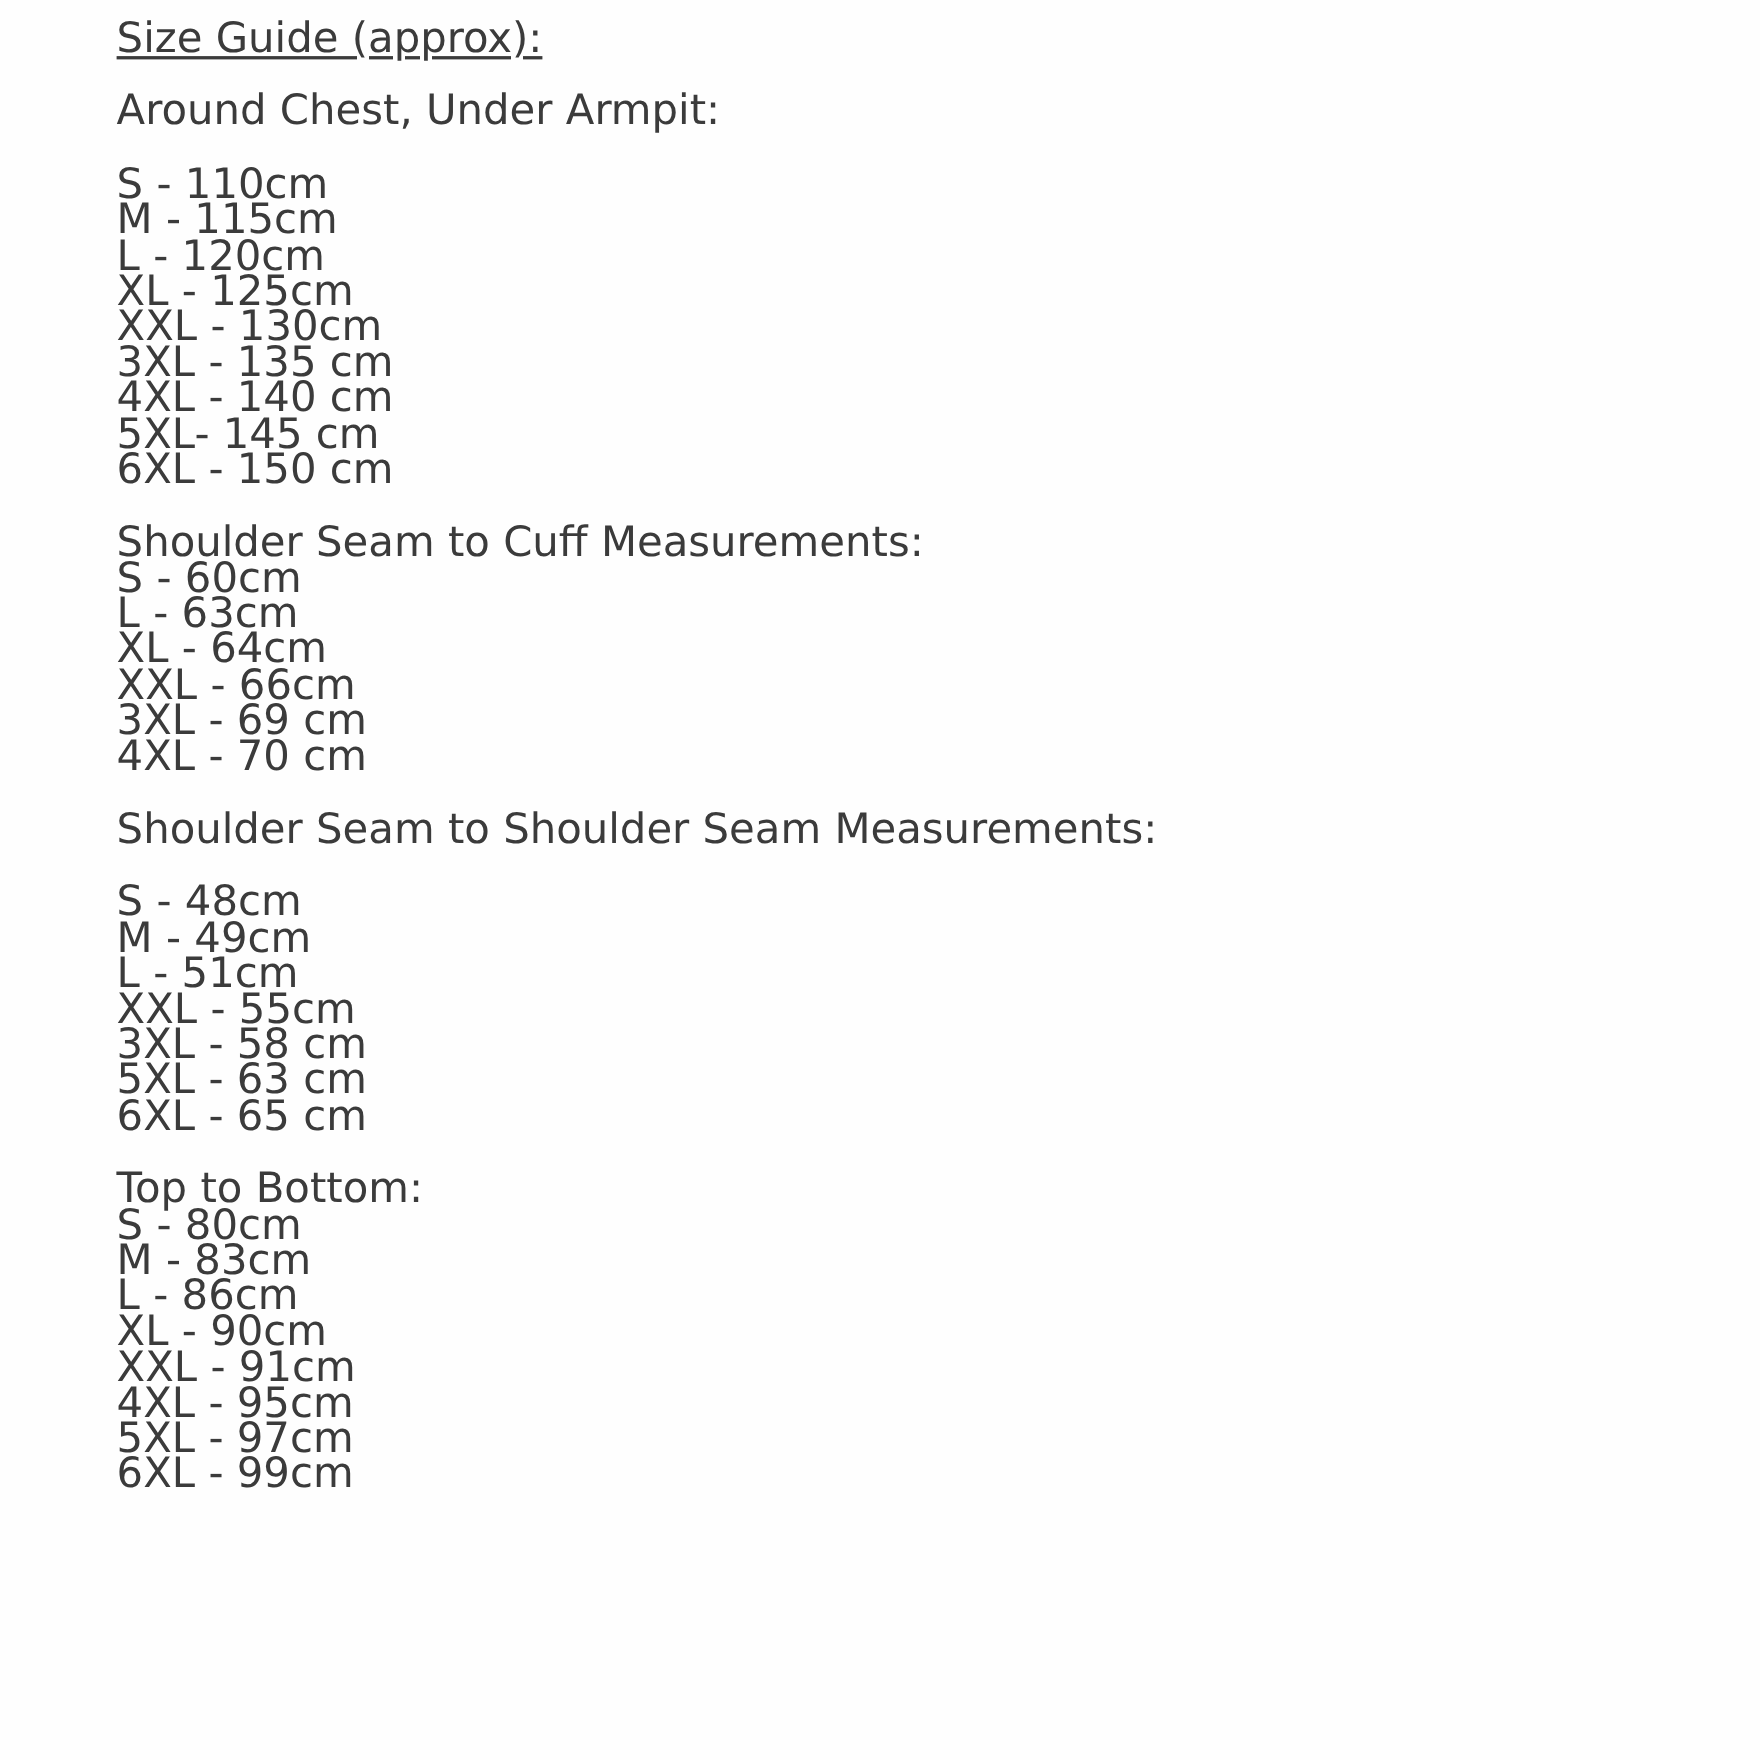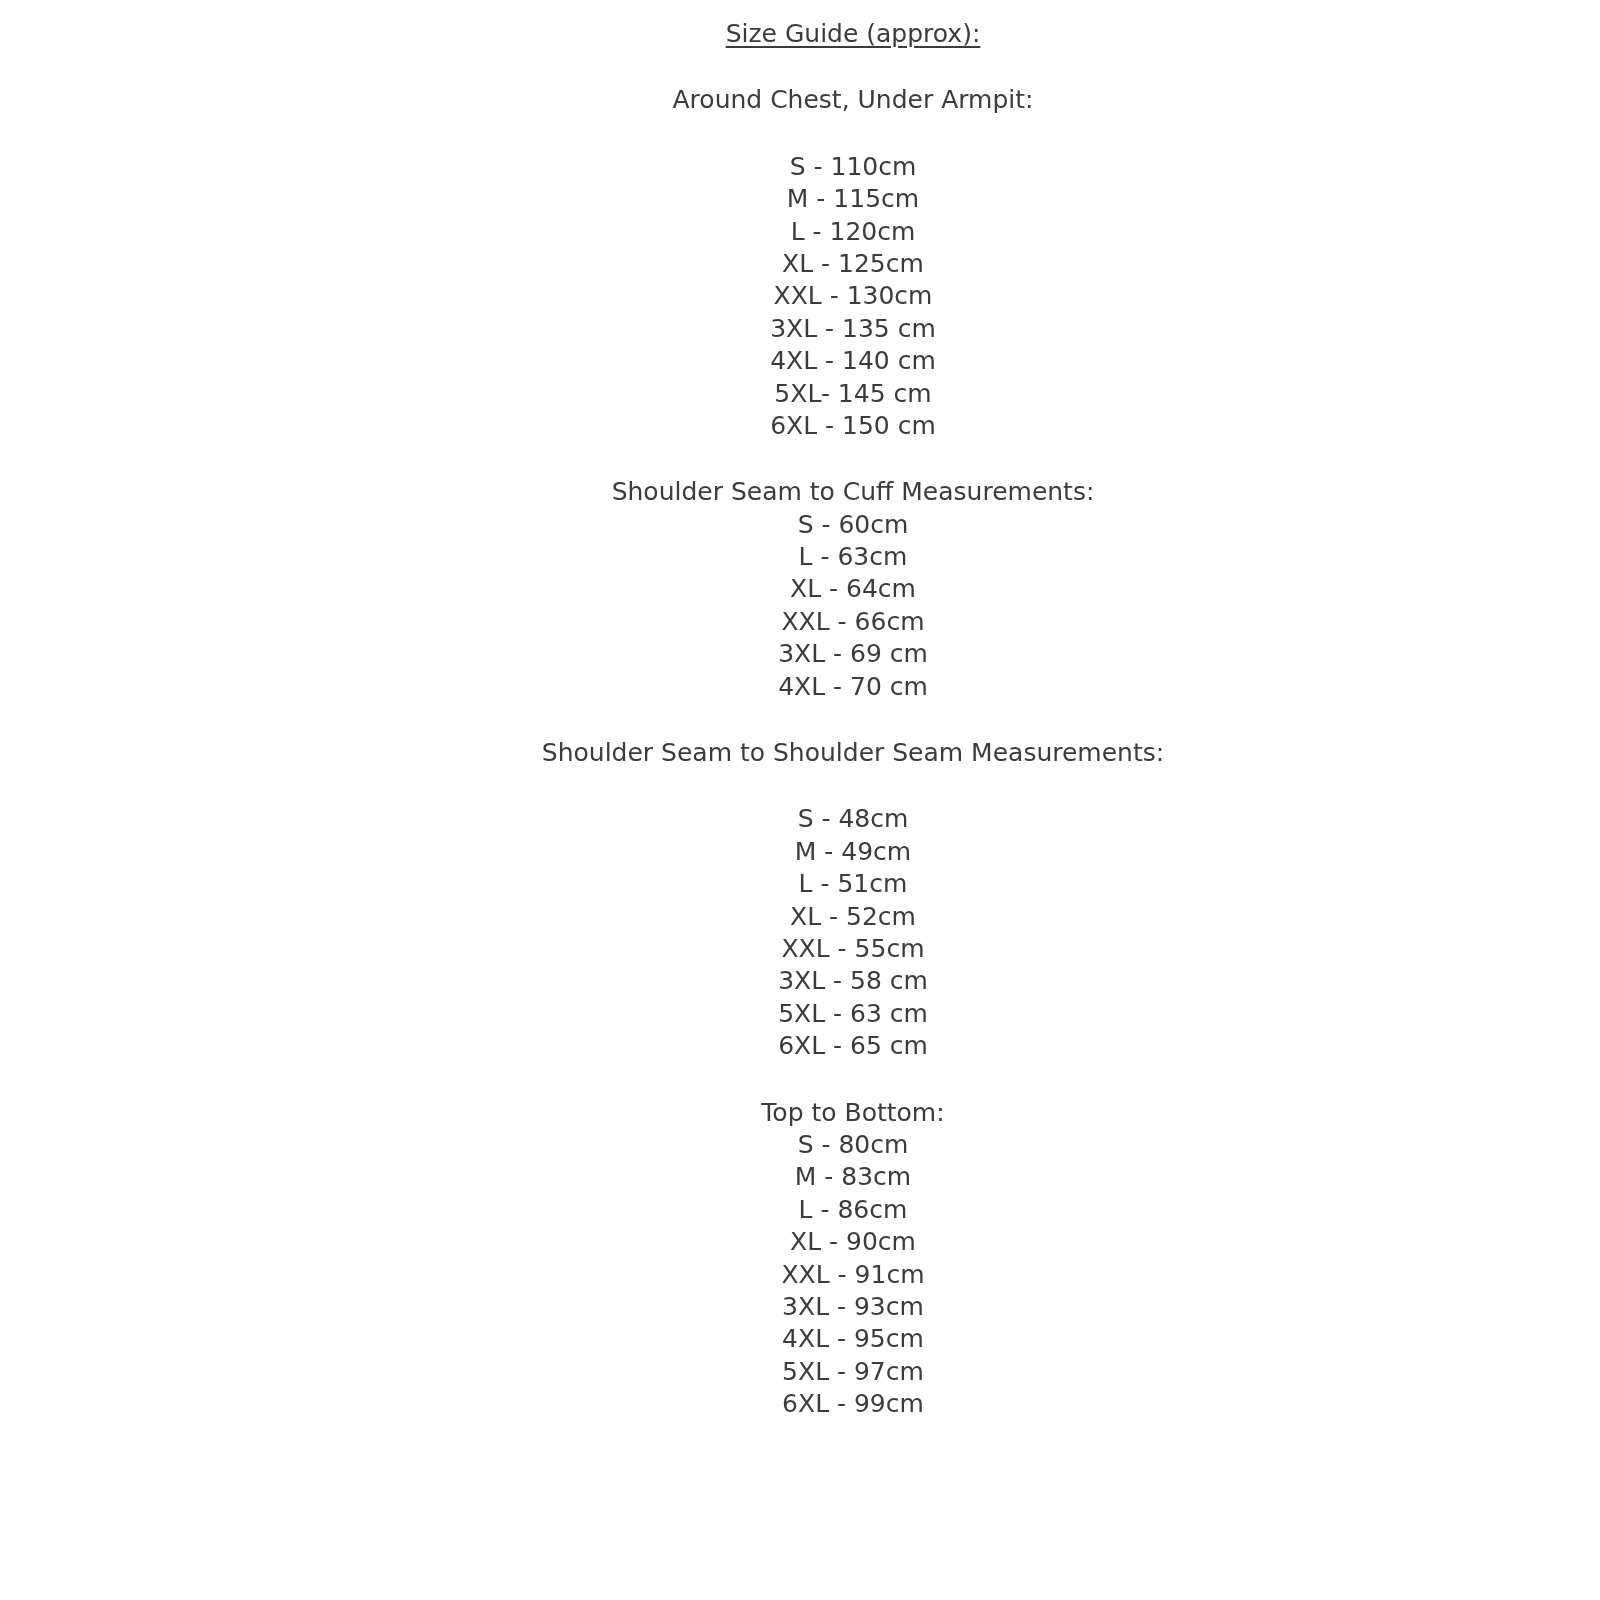--- a/index.html
+++ b/index.html
@@ -18,22 +18,22 @@
   }
   .page {
     box-sizing: border-box;
     width: 1600px;
     height: 1600px;
     padding-top: 18px;
     overflow: hidden;
   }
   .content {
     margin-left: 106px;           
-    text-align: center;
-    font-size: 25px;
+    text-align: left;
+    font-size: 38px;
     line-height: 32.4px;
     color: var(--text-color);
   }
   .line {
     height: 32.4px;
     white-space: pre;
   }
   .title {
     text-decoration: underline;
     text-underline-offset: 4px;
@@ -71,32 +71,30 @@
     <div class="line">XXL - 66cm</div>
     <div class="line">3XL - 69 cm</div>
     <div class="line">4XL - 70 cm</div>
     <div class="spacer"></div>
 
     <div class="line heading">Shoulder Seam to Shoulder Seam Measurements:</div>
     <div class="spacer"></div>
     <div class="line">S - 48cm</div>
     <div class="line">M - 49cm</div>
     <div class="line">L - 51cm</div>
-    <div class="line">XL - 52cm</div>
     <div class="line">XXL - 55cm</div>
     <div class="line">3XL - 58 cm</div>
     <div class="line">5XL - 63 cm</div>
     <div class="line">6XL - 65 cm</div>
     <div class="spacer"></div>
 
     <div class="line heading">Top to Bottom:</div>
     <div class="line">S - 80cm</div>
     <div class="line">M - 83cm</div>
     <div class="line">L - 86cm</div>
     <div class="line">XL - 90cm</div>
     <div class="line">XXL - 91cm</div>
-    <div class="line">3XL - 93cm</div>
     <div class="line">4XL - 95cm</div>
     <div class="line">5XL - 97cm</div>
     <div class="line">6XL - 99cm</div>
 
   </div>
 </div>
 
 </body></html>

